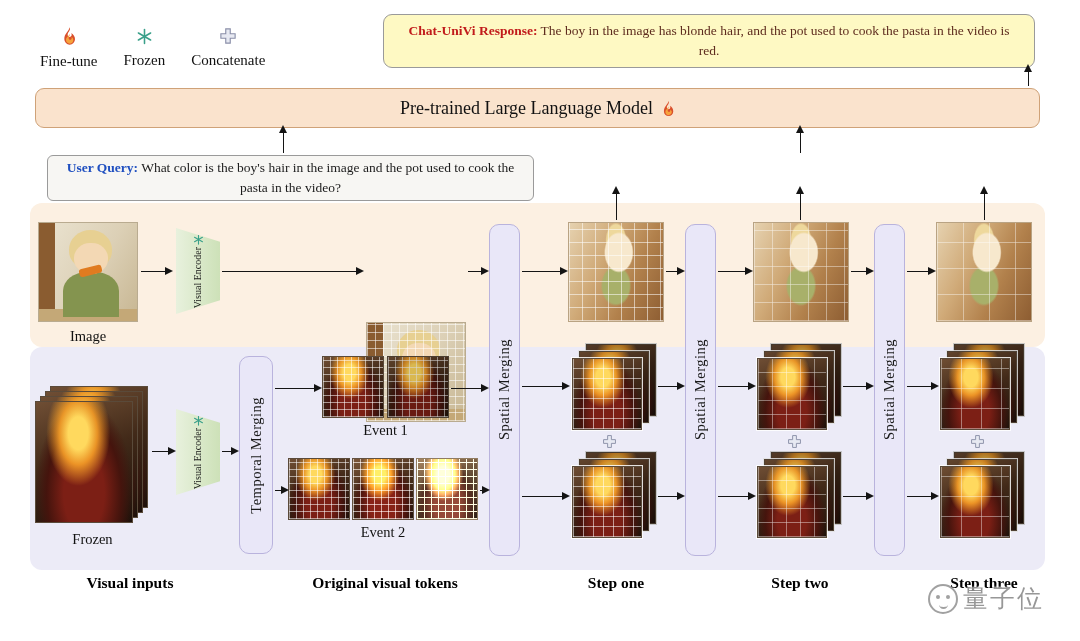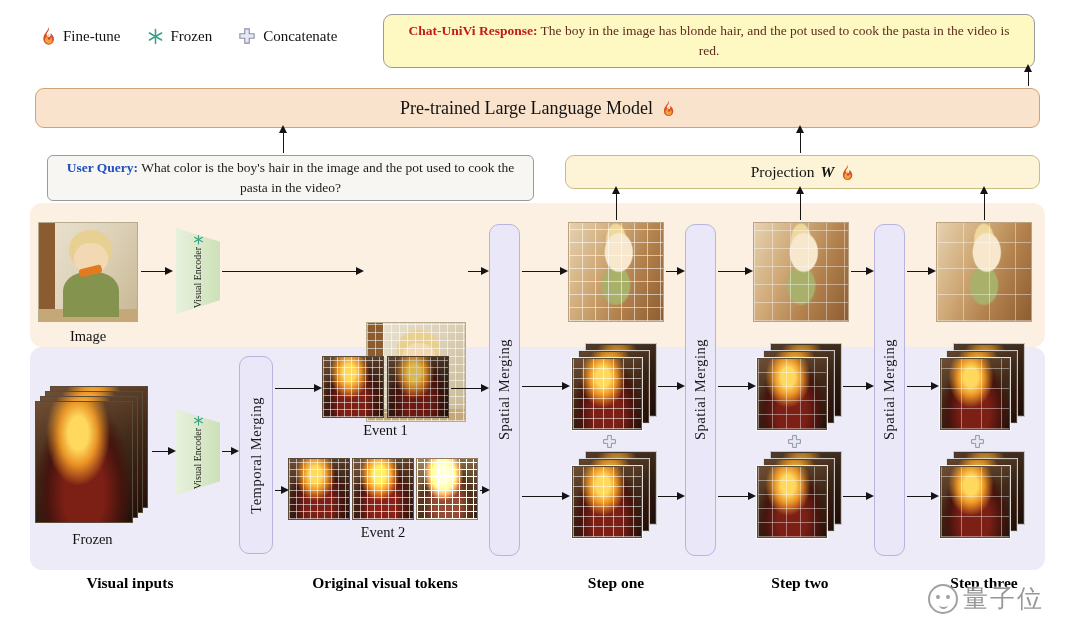--- a/index.html
+++ b/index.html
@@ -75,21 +75,21 @@
   .layer.l2 { left:7px;  top:7px; filter:brightness(.88); }
   .layer.l1 { left:0;  top:14px; }
   .layer { outline:1px solid rgba(255,255,255,.85); }
 
   .vframe { position:absolute; width:98px; height:122px; }
 
   .lab  { font-size:14.5px; color:#111; text-align:center; }
   .blab { font-size:15.5px; color:#000000; text-align:center; font-weight:bold; }
 
   .legend { display:flex; align-items:center; gap:26px; font-size:15px; color:#111; }
-  .legend-item { display:flex; align-items:center; gap:7px; }
+  .legend-item { display:flex; align-items:center; gap:7px;flex-direction:column; }
   .flame { width:16px; height:20px; }
   .flame.sm { width:14px; height:17px; }
   .snow { width:17px; height:17px; }
   .snow.small { width:11px; height:11px; }
   .plus { width:18px; height:18px; }
   .plus.sm { width:15px; height:15px; }
 
   .wm { display:flex; align-items:center; gap:5px; color:#8f8f8f; opacity:.92; }
   .wm-text { font-size:25px; font-weight:normal; letter-spacing:2px;
              text-shadow:0 0 2px #fff, 0 0 2px #fff; }
@@ -146,28 +146,20 @@
       </svg>
   </div>
 
   <div class="abs rbox query-box" style="left:35px;top:155px;width:487px;height:46px;border-radius:6px">
     <div>
       <span class="query-label">User Query:</span>
       <span>What color is the boy's hair in the image and the pot used to cook the pasta in the video?</span>
     </div>
   </div>
 
-  <div class="abs rbox proj-box" style="left:565px;top:155px;width:475px;height:34px">
-    <span>Projection</span>
-    <span class="proj-w">W</span>
-    <svg class="flame sm" viewBox="0 0 24 28">
-        <path d="M13 1c2 5-3 7-3 11 0 2 1.4 3.4 3 3.4s3-1.5 3-3.4c0-1-.3-1.8-.6-2.6C18.8 11.6 21 14.6 21 19a8 8 0 0 1-16 0C5 10 11 8.5 13 1z" fill="#d94f2b"></path>
-        <path d="M13 11c1 2.5-1.5 3.5-1.5 6 0 1.6 1 2.8 2.3 2.8 1.2 0 2.2-1.2 2.2-2.8 0-.5-.1-1-.3-1.4 1.8 1.2 2.8 2.4 2.8 4.6 0 2.9-2.5 5.3-5.5 5.3s-5.5-2.5-5.5-5.5c0-4.5 4-5.5 5.5-9z" fill="#f6a23c"></path>
-      </svg>
-  </div>
 
   <div class="abs vbox" style="left:489px;top:224px;width:31px;height:332px">
     <div class="vtext">Spatial  Merging</div>
   </div>
   <div class="abs vbox" style="left:685px;top:224px;width:31px;height:332px">
     <div class="vtext">Spatial  Merging</div>
   </div>
   <div class="abs vbox" style="left:874px;top:224px;width:31px;height:332px">
     <div class="vtext">Spatial  Merging</div>
   </div>

